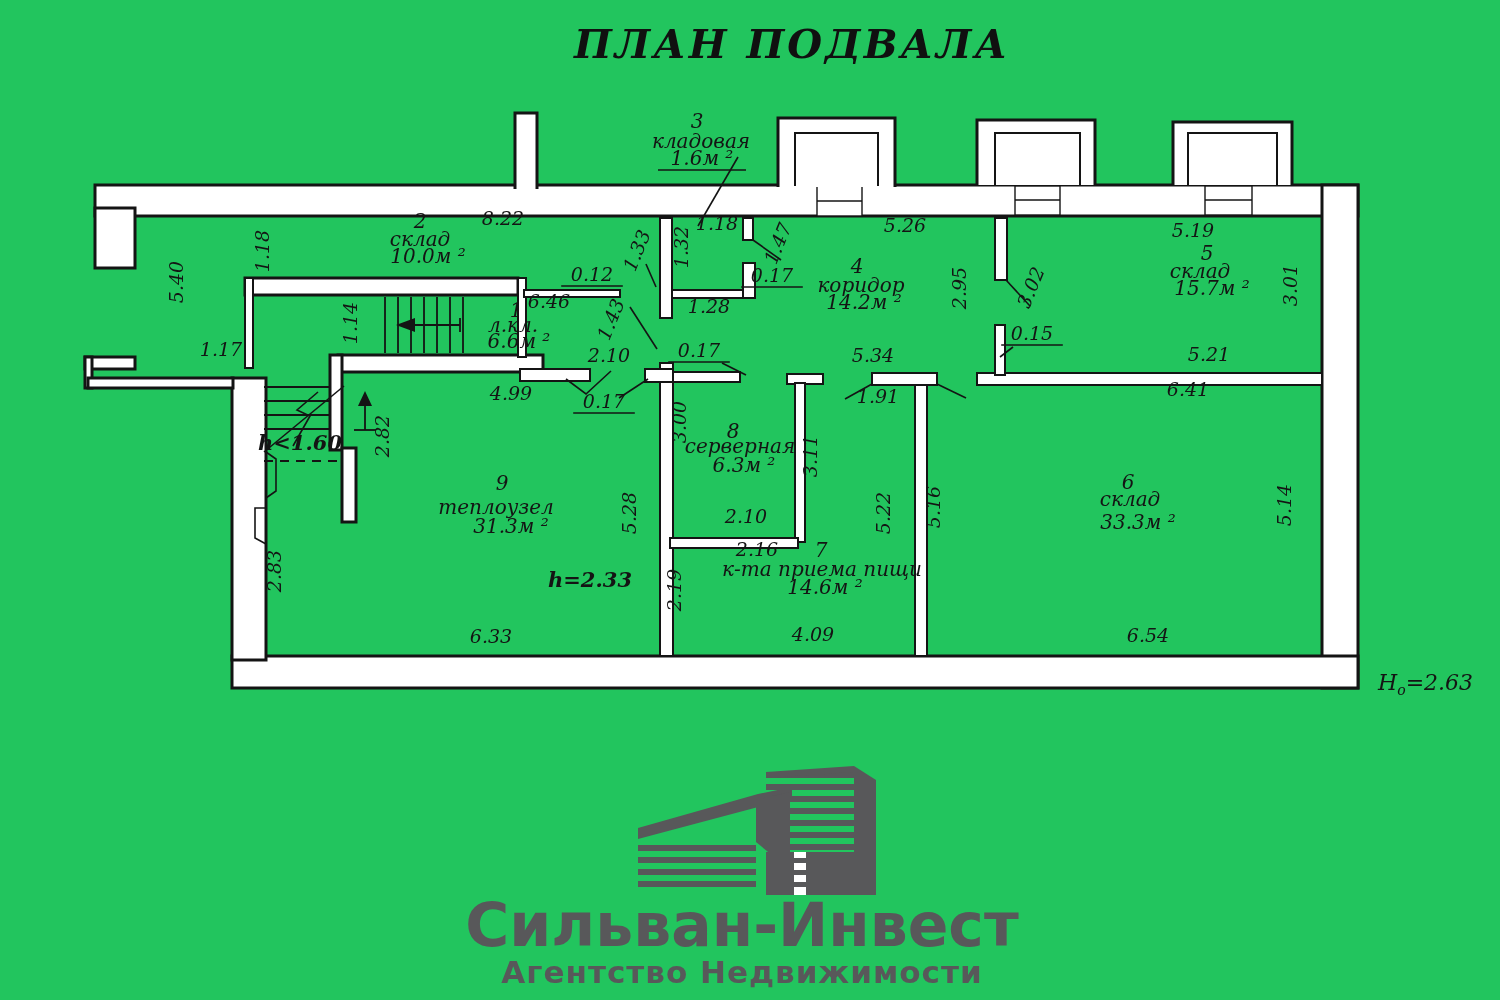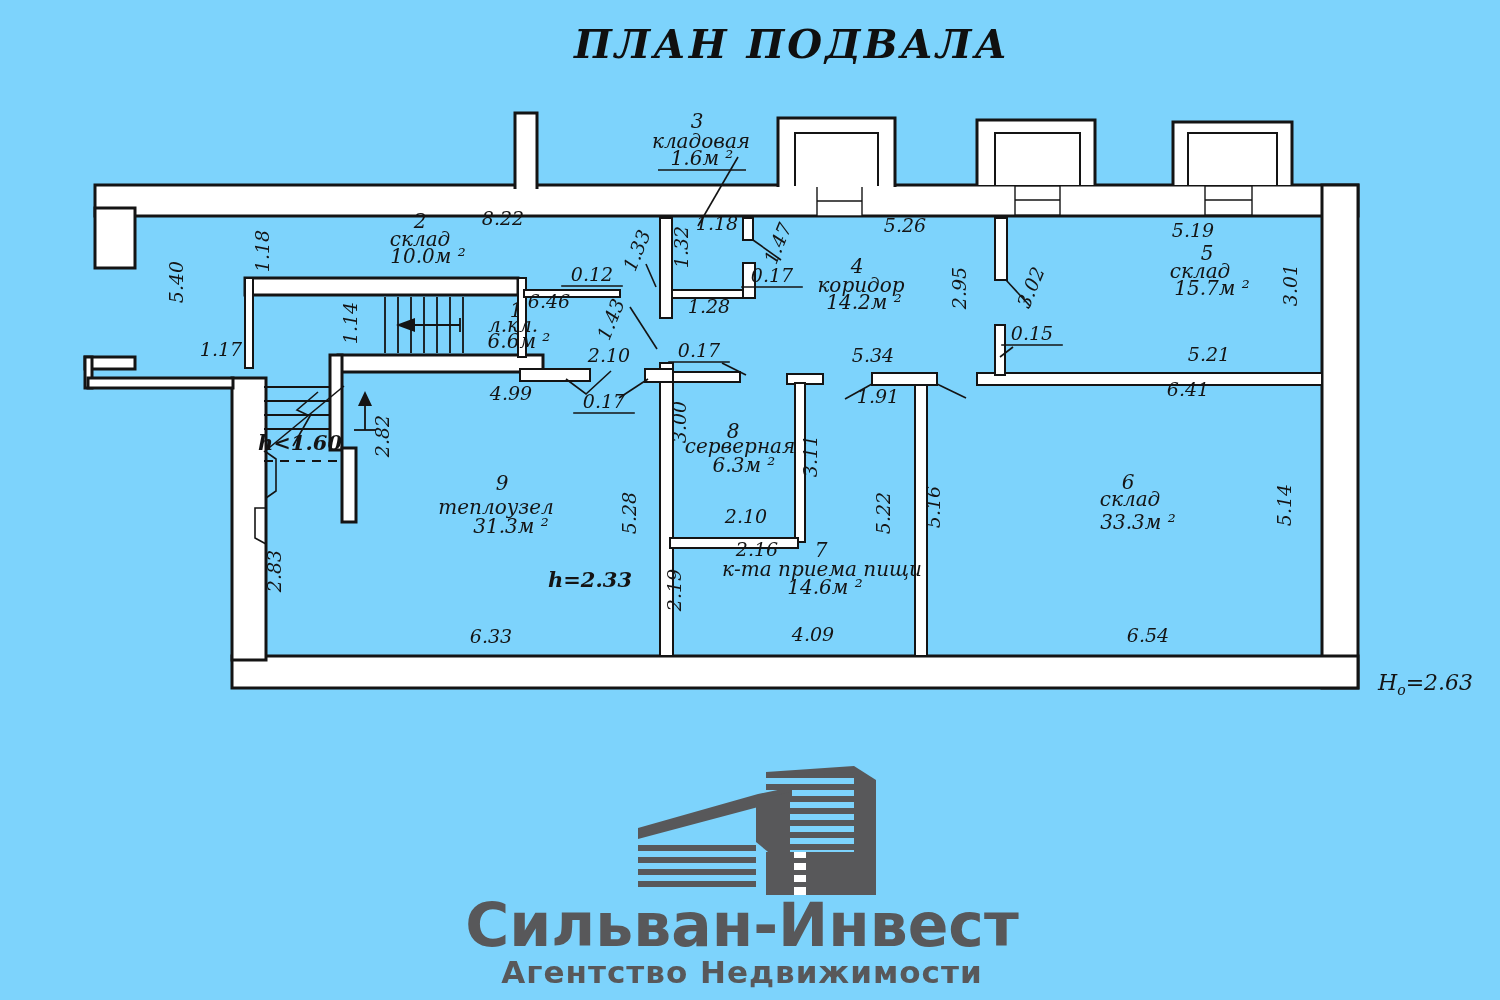--- a/index.html
+++ b/index.html
@@ -1,16 +1,16 @@
 <!DOCTYPE html>
 <html><head>
 <meta charset="utf-8">
 <style>
   html,body{margin:0;padding:0;background:#ffffff;}
-  #stage{position:relative;width:1500px;height:1000px;background:#7dd3fc;overflow:hidden;
+  #stage{position:relative;width:1500px;height:1000px;background:#22c55e;overflow:hidden;
          font-family:"DejaVu Serif", serif;}
   svg{display:block;}
   .wall{fill:#ffffff;stroke:#141414;stroke-width:3;}
   .wallthin{fill:#ffffff;stroke:#141414;stroke-width:2;}
   .open{fill:#ffffff;stroke:#141414;stroke-width:1.4;}
   .ln{stroke:#141414;stroke-width:1.6;fill:none;}
   .tread{stroke:#141414;stroke-width:1.8;fill:none;}
   .dash{stroke:#141414;stroke-width:2;fill:none;stroke-dasharray:9 7;}
   .dimtext{font-family:"DejaVu Serif", serif;font-style:italic;fill:#141414;}
   .titletext{font-family:"DejaVu Serif", serif;font-style:italic;font-weight:bold;fill:#101010;letter-spacing:3px;}

